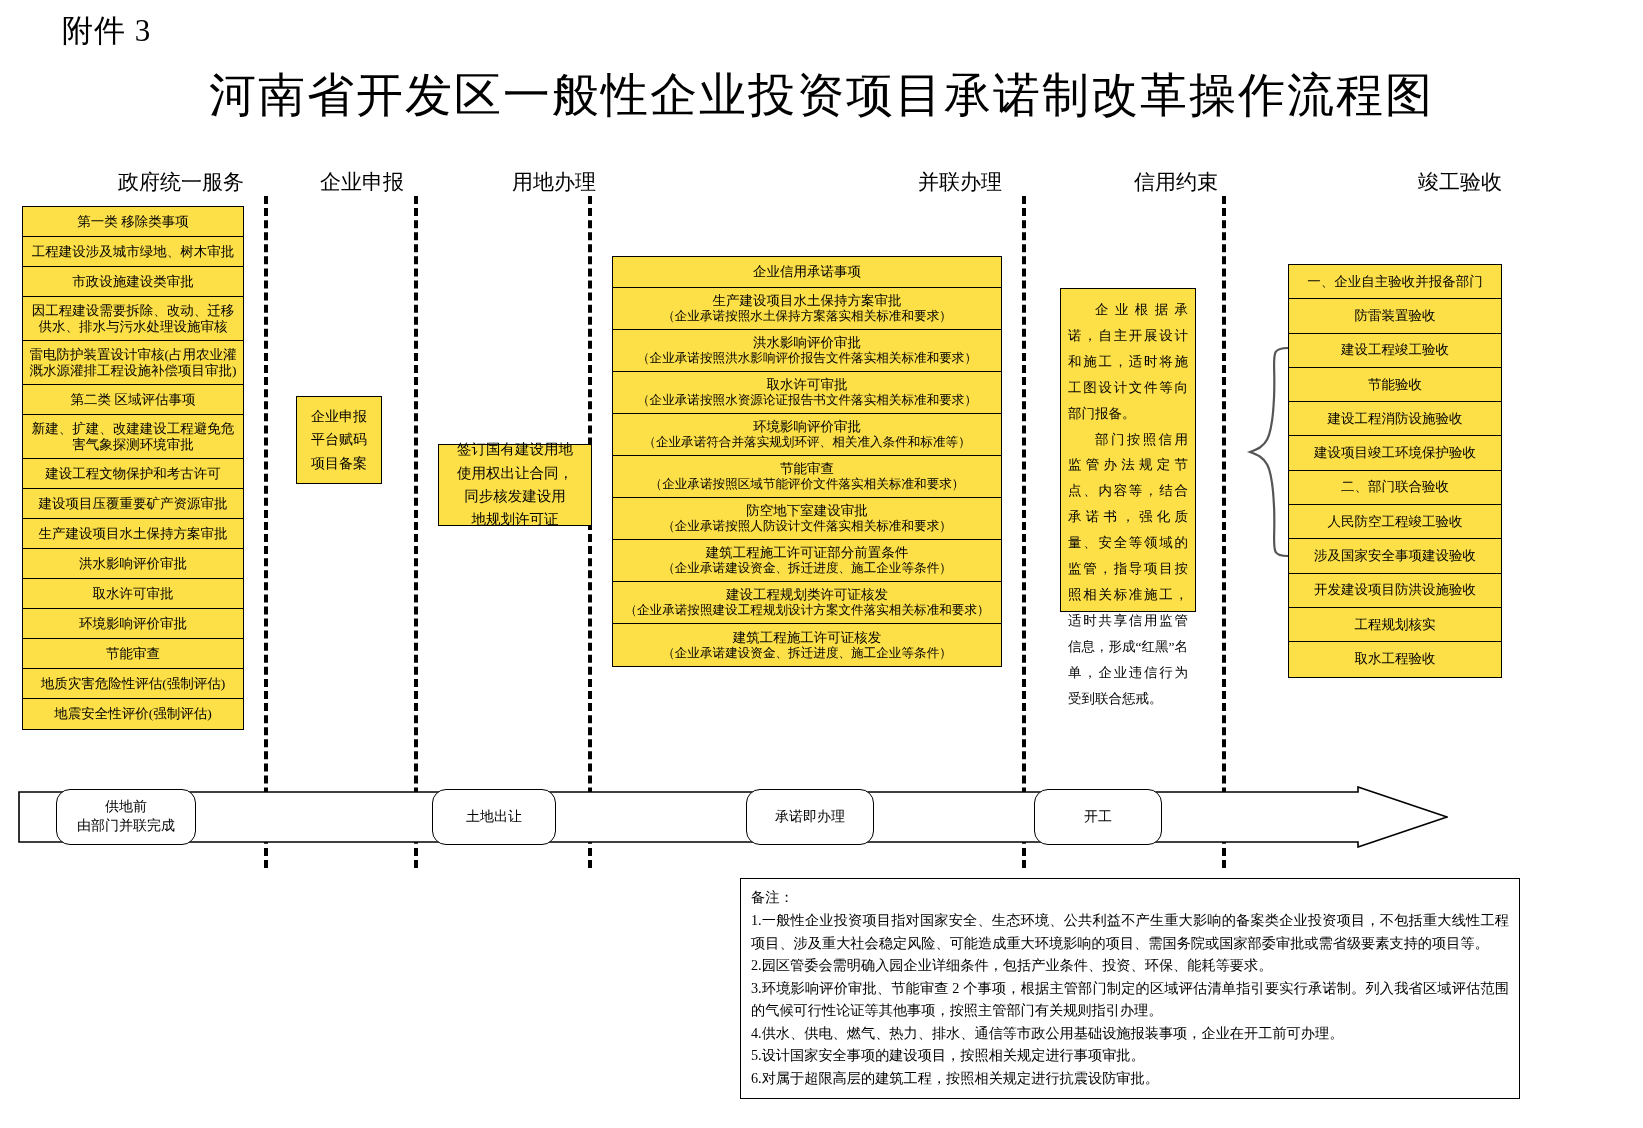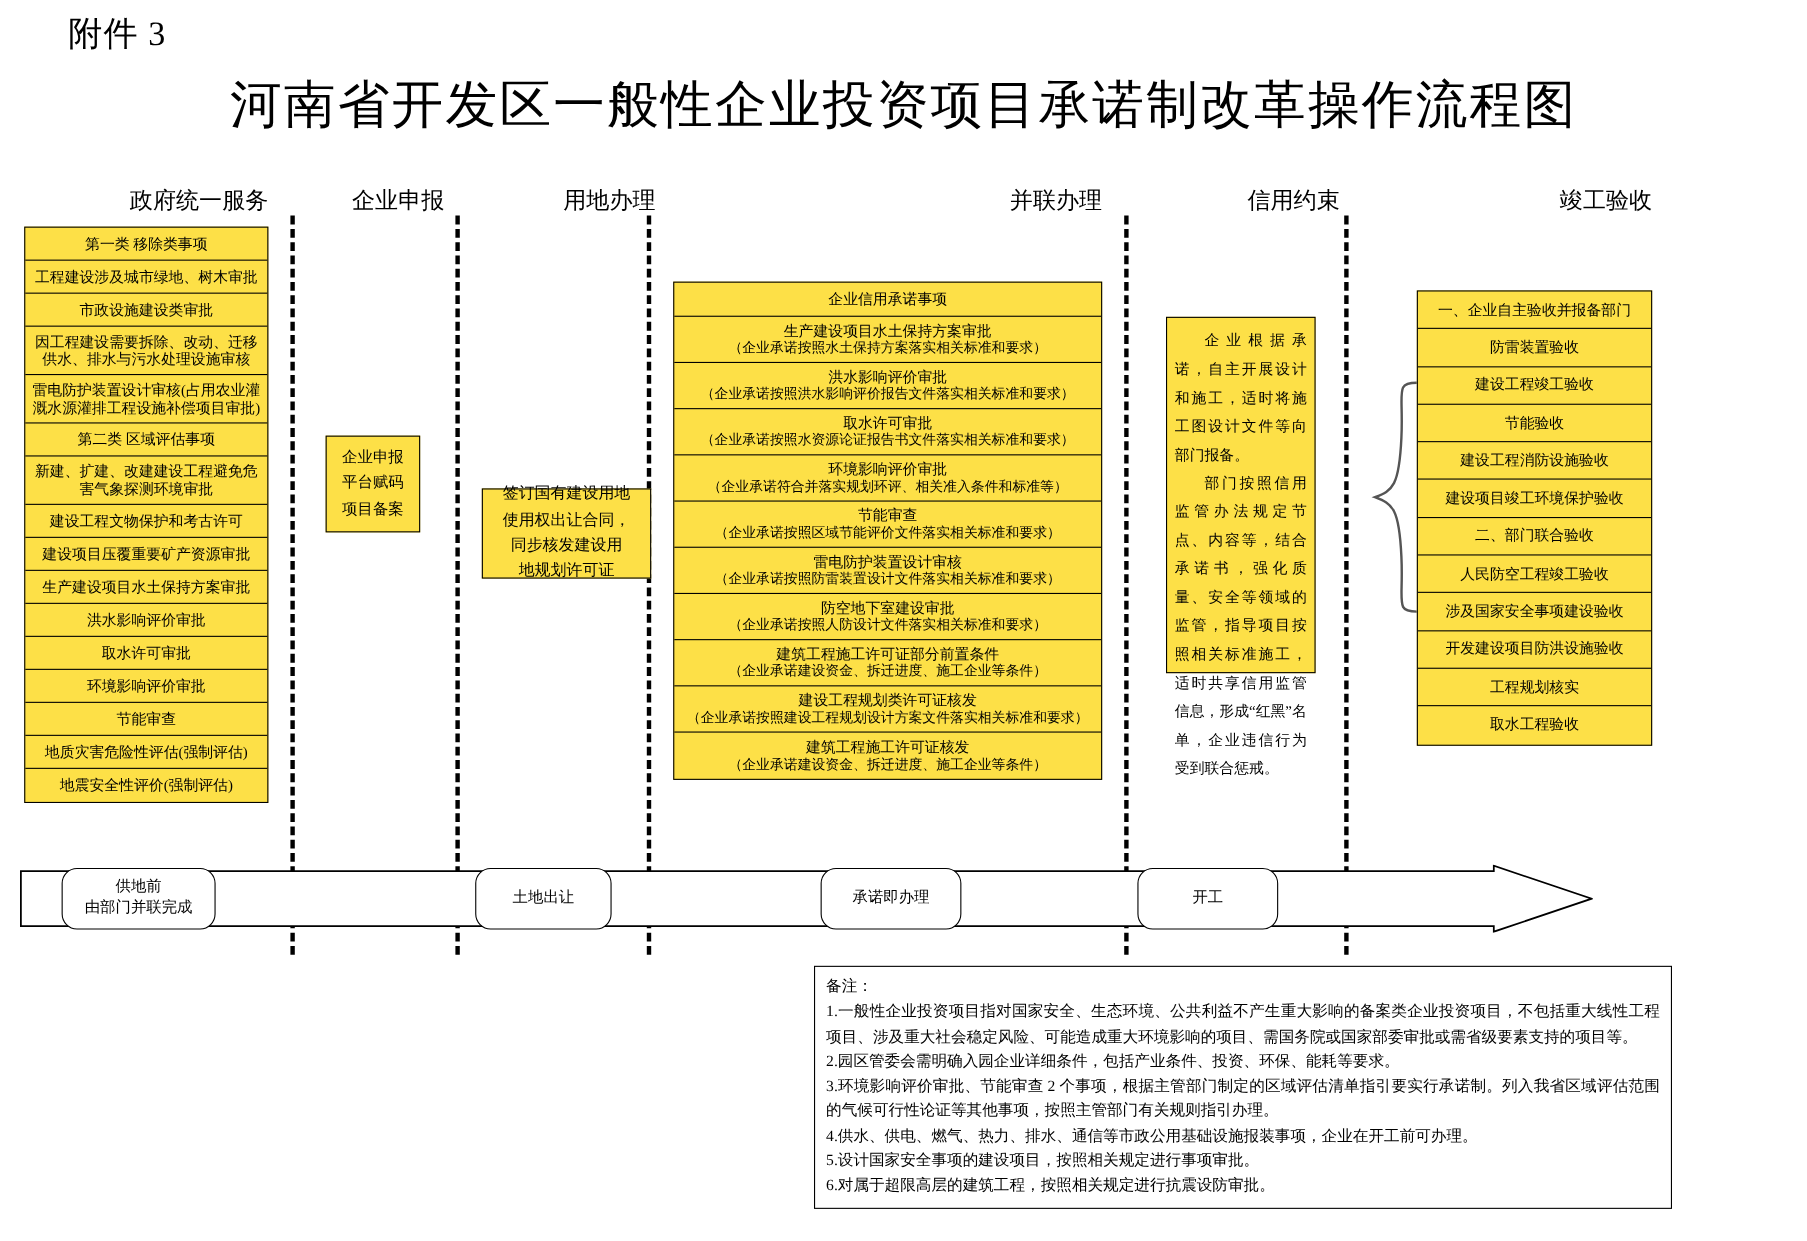--- a/index.html
+++ b/index.html
@@ -168,24 +168,20 @@
   </div>
   <div class="row two">
     <div>环境影响评价审批</div>
     <div class="sub">（企业承诺符合并落实规划环评、相关准入条件和标准等）</div>
   </div>
   <div class="row two">
     <div>节能审查</div>
     <div class="sub">（企业承诺按照区域节能评价文件落实相关标准和要求）</div>
   </div>
   <div class="row two">
-    <div>雷电防护装置设计审核</div>
-    <div class="sub">（企业承诺按照防雷装置设计文件落实相关标准和要求）</div>
-  </div>
-  <div class="row two">
     <div>防空地下室建设审批</div>
     <div class="sub">（企业承诺按照人防设计文件落实相关标准和要求）</div>
   </div>
   <div class="row two">
     <div>建筑工程施工许可证部分前置条件</div>
     <div class="sub">（企业承诺建设资金、拆迁进度、施工企业等条件）</div>
   </div>
   <div class="row two">
     <div>建设工程规划类许可证核发</div>
     <div class="sub">（企业承诺按照建设工程规划设计方案文件落实相关标准和要求）</div>

